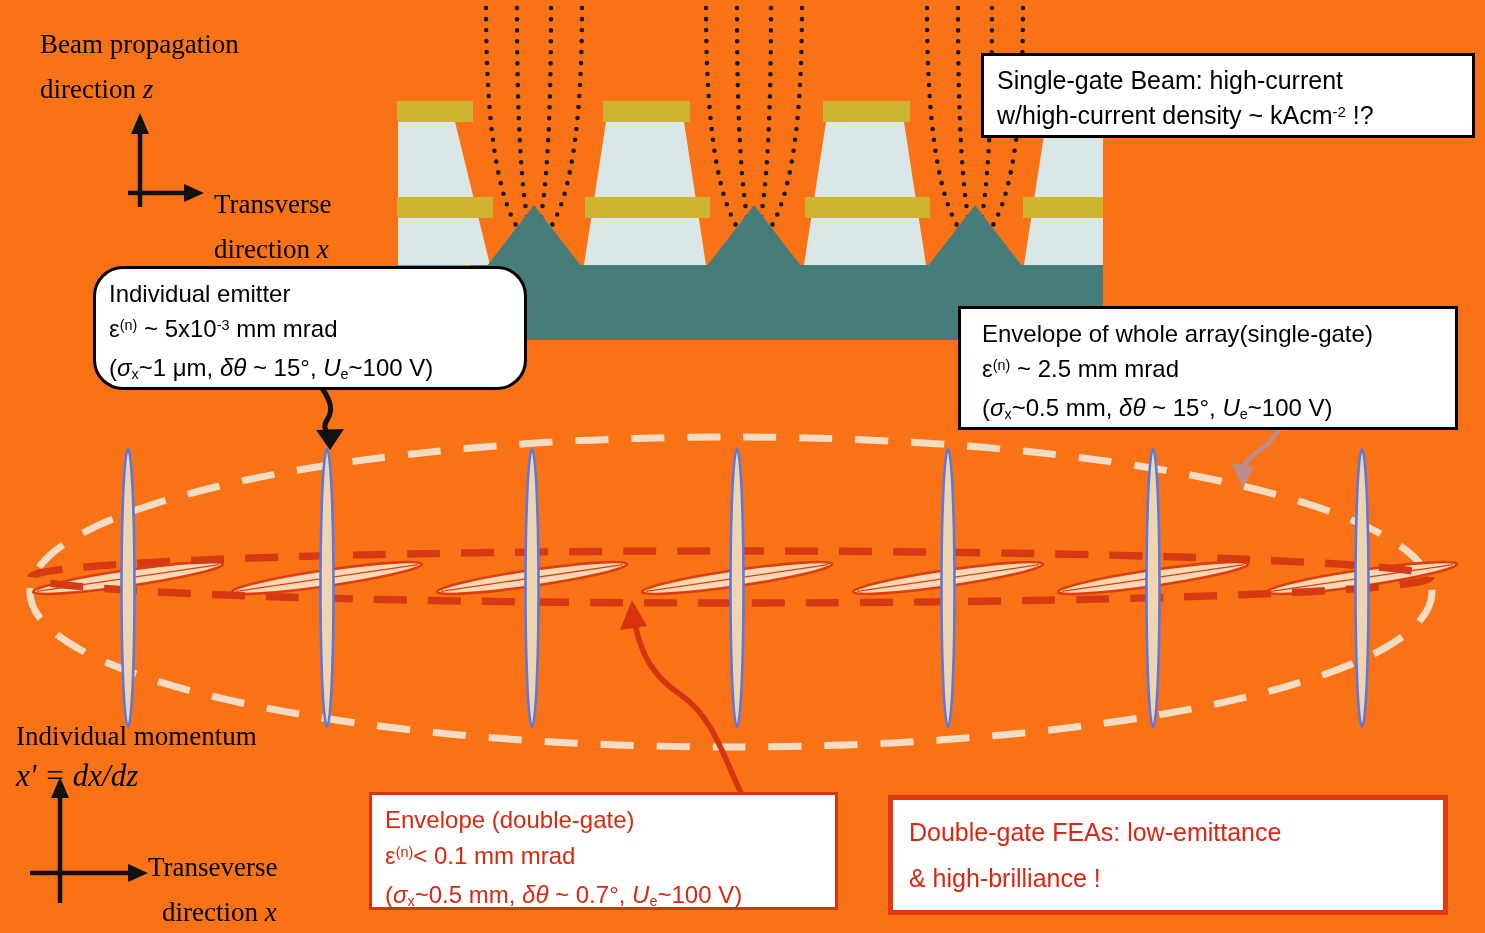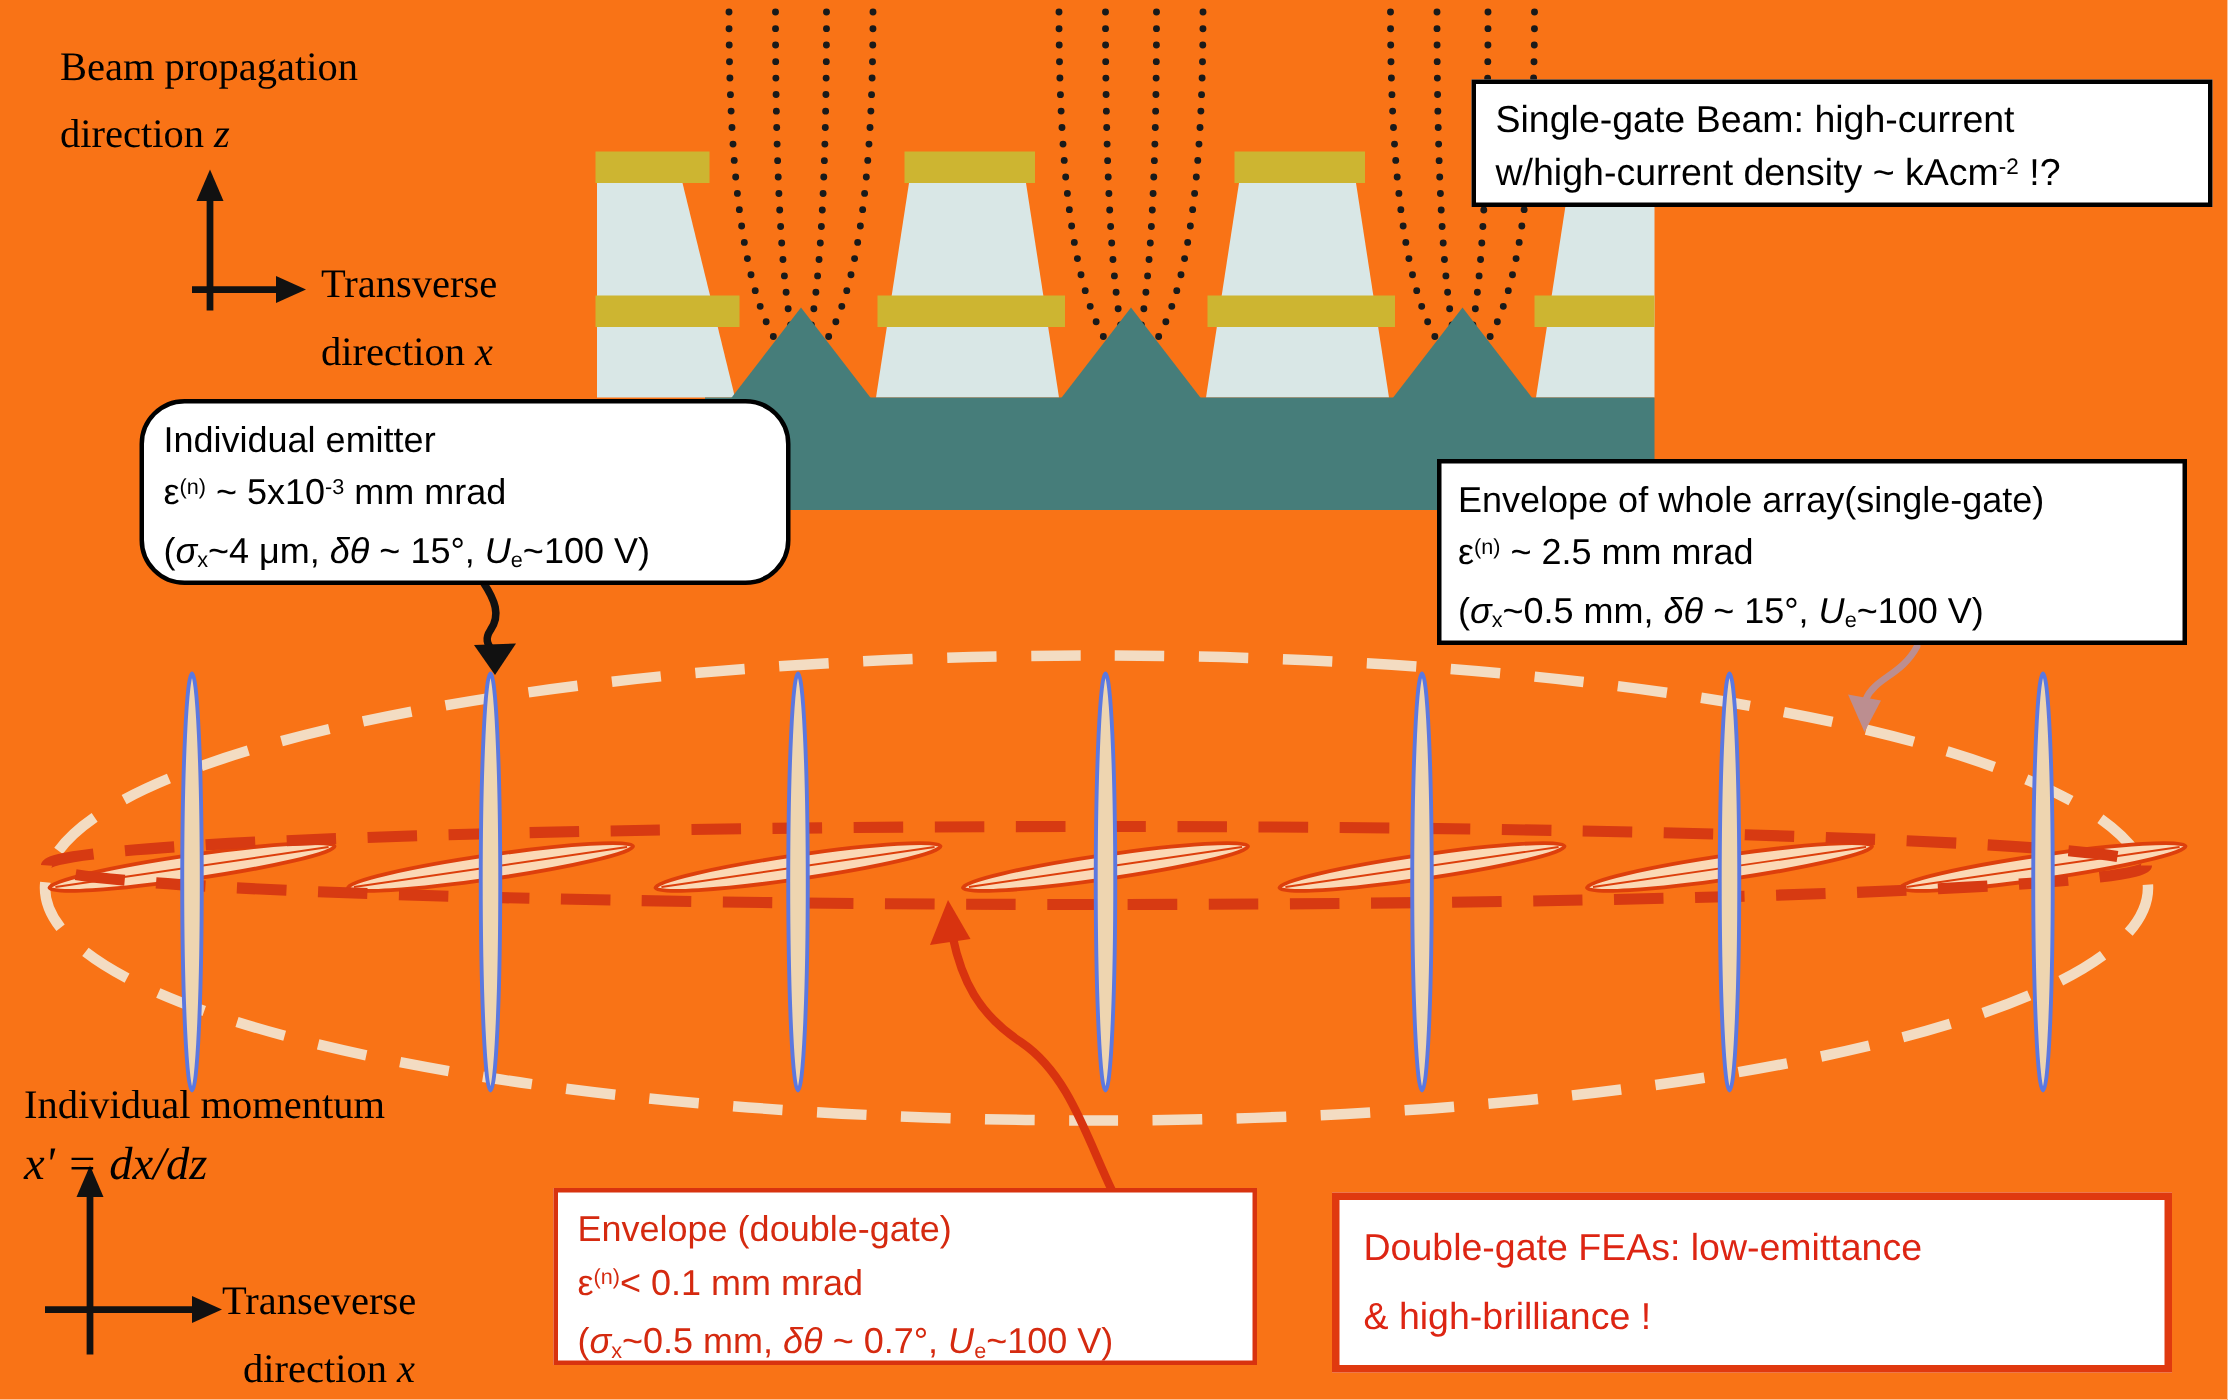--- a/index.html
+++ b/index.html
@@ -137,45 +137,45 @@
   <g>
     <path d="M1278,431 C1268,450 1250,452 1244,466" fill="none" stroke="#bc8e90" stroke-width="4.5" stroke-linecap="round"></path>
     <polygon points="1232,463 1254,467 1243,488" fill="#bc8e90"></polygon>
   </g>
 </svg>
 
 <div class="serif-label" style="left:40px;top:22px;">
   <div><span>Beam propagation</span></div>
   <div><span>direction </span><span class="i">z</span></div>
 </div>
-<div class="serif-label" style="left:214px;top:167px;">
+<div class="serif-label" style="left:214px;top:182px;">
   <div><span>Transverse</span></div>
   <div><span>direction </span><span class="i">x</span></div>
 </div>
 <div class="serif-label" style="left:16px;top:716px;line-height:40px;">
   <div><span>Individual momentum</span></div>
   <div class="formula"><span class="i">x' = dx/dz</span></div>
 </div>
 <div class="serif-label" style="left:148px;top:845px;">
   <div><span>Transeverse</span></div>
   <div style="padding-left:14px;"><span>direction </span><span class="i">x</span></div>
 </div>
 
 <div class="box box-sg" style="left:981px;top:53px;width:494px;height:85px;">
   <div><span>Single-gate Beam: high-current</span></div>
   <div><span>w/high-current density ~ kAcm</span><span class="sup">-2</span><span> !?</span></div>
 </div>
 
 <div class="box" style="left:93px;top:266px;width:434px;height:124px;border-radius:30px;">
   <div><span>Individual emitter</span></div>
   <div><span>ε</span><span class="sup">(n)</span><span> ~ 5x10</span><span class="sup">-3</span><span> mm mrad</span></div>
-  <div><span>(</span><span class="i">σ</span><span class="sub">x</span><span>~4 μm, </span><span class="i">δθ</span><span> ~ 15°, </span><span class="i">U</span><span class="sub">e</span><span>~100 V)</span></div>
+  <div><span>(</span><span class="i">σ</span><span class="sub">x</span><span>~1 μm, </span><span class="i">δθ</span><span> ~ 15°, </span><span class="i">U</span><span class="sub">e</span><span>~100 V)</span></div>
 </div>
 
-<div class="box" style="left:958px;top:306px;width:500px;height:124px;padding-left:11px;">
+<div class="box" style="left:958px;top:306px;width:500px;height:124px;padding-left:21px;">
   <div><span>Envelope of whole array(single-gate)</span></div>
   <div><span>ε</span><span class="sup">(n)</span><span> ~ 2.5 mm mrad</span></div>
   <div><span>(</span><span class="i">σ</span><span class="sub">x</span><span>~0.5 mm, </span><span class="i">δθ</span><span> ~ 15°, </span><span class="i">U</span><span class="sub">e</span><span>~100 V)</span></div>
 </div>
 
 <div class="box box-red" style="left:369px;top:792px;width:469px;height:118px;line-height:36px;">
   <div><span>Envelope (double-gate)</span></div>
   <div><span>ε</span><span class="sup">(n)</span><span>&lt; 0.1 mm mrad</span></div>
   <div><span>(</span><span class="i">σ</span><span class="sub">x</span><span>~0.5 mm, </span><span class="i">δθ</span><span> ~ 0.7°, </span><span class="i">U</span><span class="sub">e</span><span>~100 V)</span></div>
 </div>

